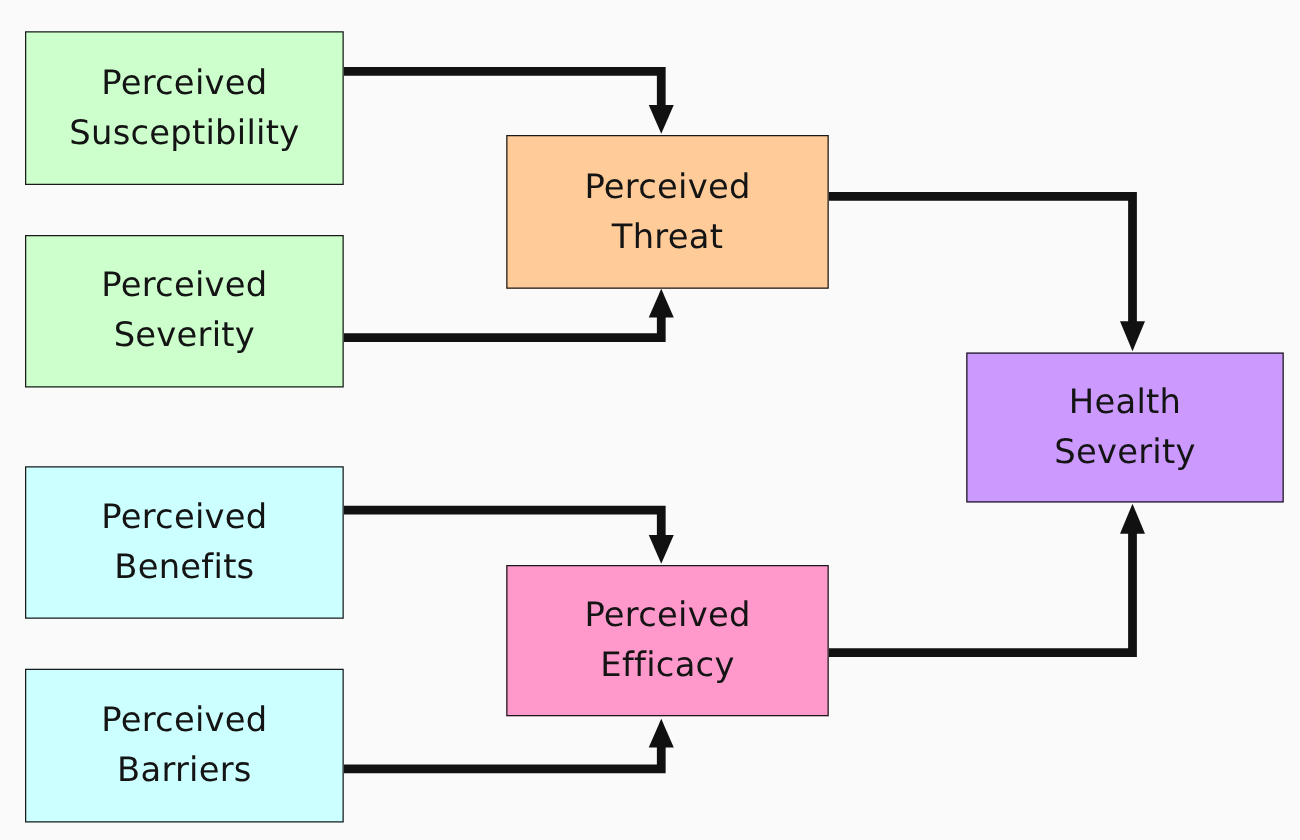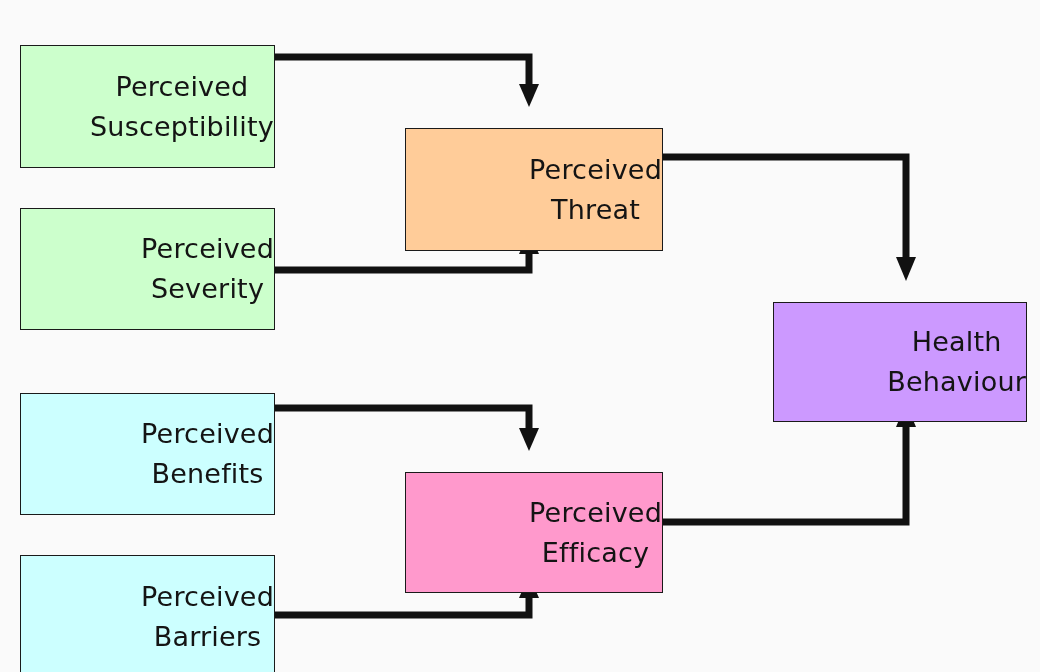--- a/index.html
+++ b/index.html
@@ -30,23 +30,22 @@
   .arrow-layer polygon {
     fill: #111111;
     stroke: none;
   }
   .node {
     position: absolute;
     box-sizing: border-box;
     border: 1.5px solid #1a1a1a;
     display: flex;
     align-items: center;
-    justify-content: flex-end;
+    justify-content: center;
     text-align: center;
-    margin-top: 20px;
   }
   .node .label {
     white-space: pre-line;
     font-size: 27px;
     line-height: 40px;
     color: #141414;
     letter-spacing: 0.2px;
   }
   .node-susceptibility { left: 20px;  top: 25px;  width: 255px; height: 123px; }
   .node-severity       { left: 20px;  top: 188px; width: 255px; height: 122px; }
@@ -113,16 +112,16 @@
 Threat</span>
   </div>
 
   <div class="node node-efficacy" style="background: rgb(255, 153, 204);">
     <span class="label">Perceived
 Efficacy</span>
   </div>
 
   <div class="node node-behaviour" style="background: rgb(204, 153, 255);">
     <span class="label">Health
-Behaviour</span>
+Severity</span>
   </div>
 
 </div>
 
 </body></html>

